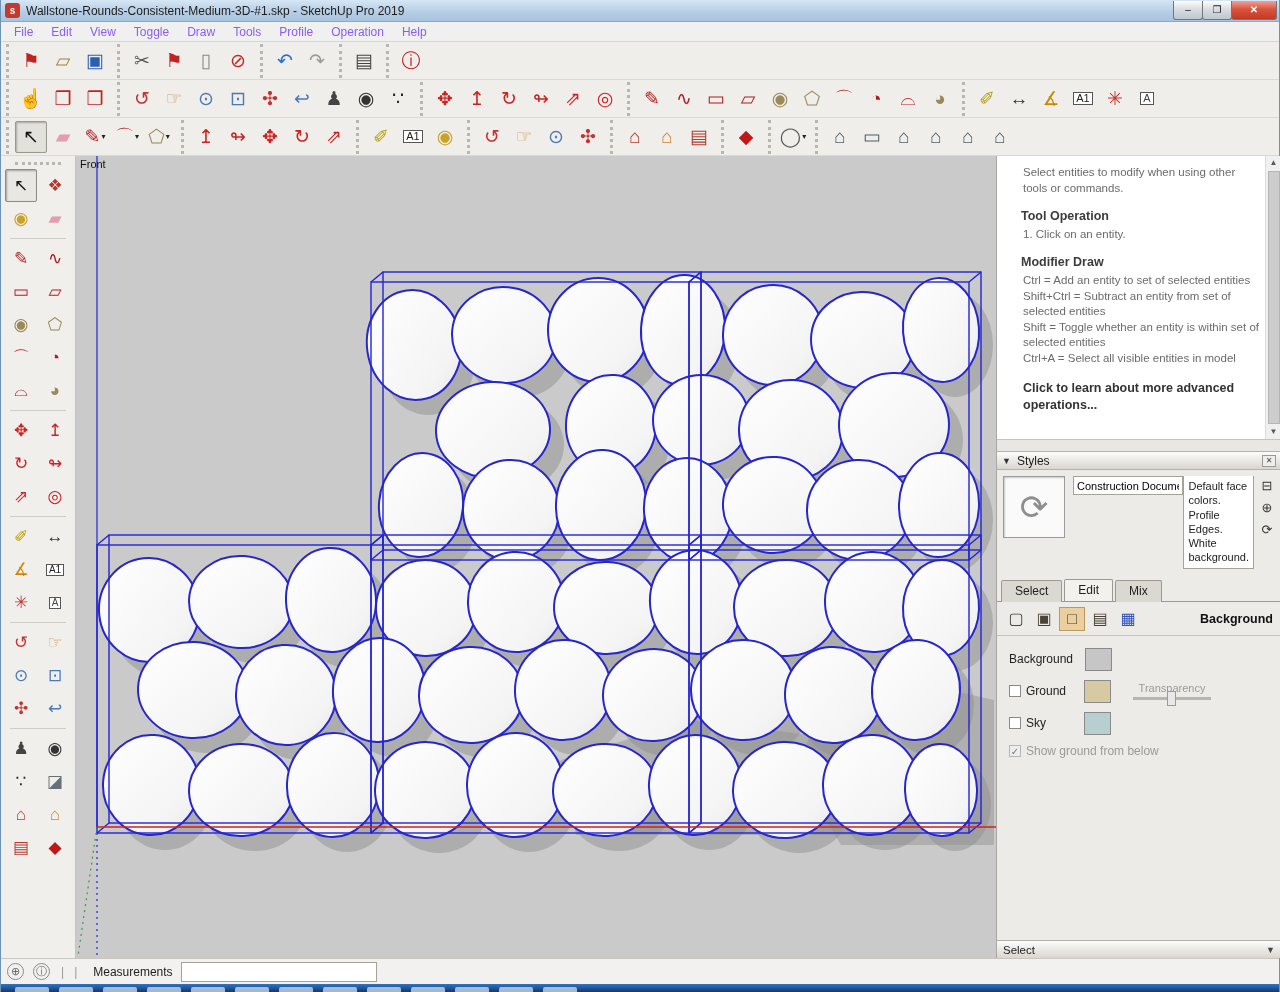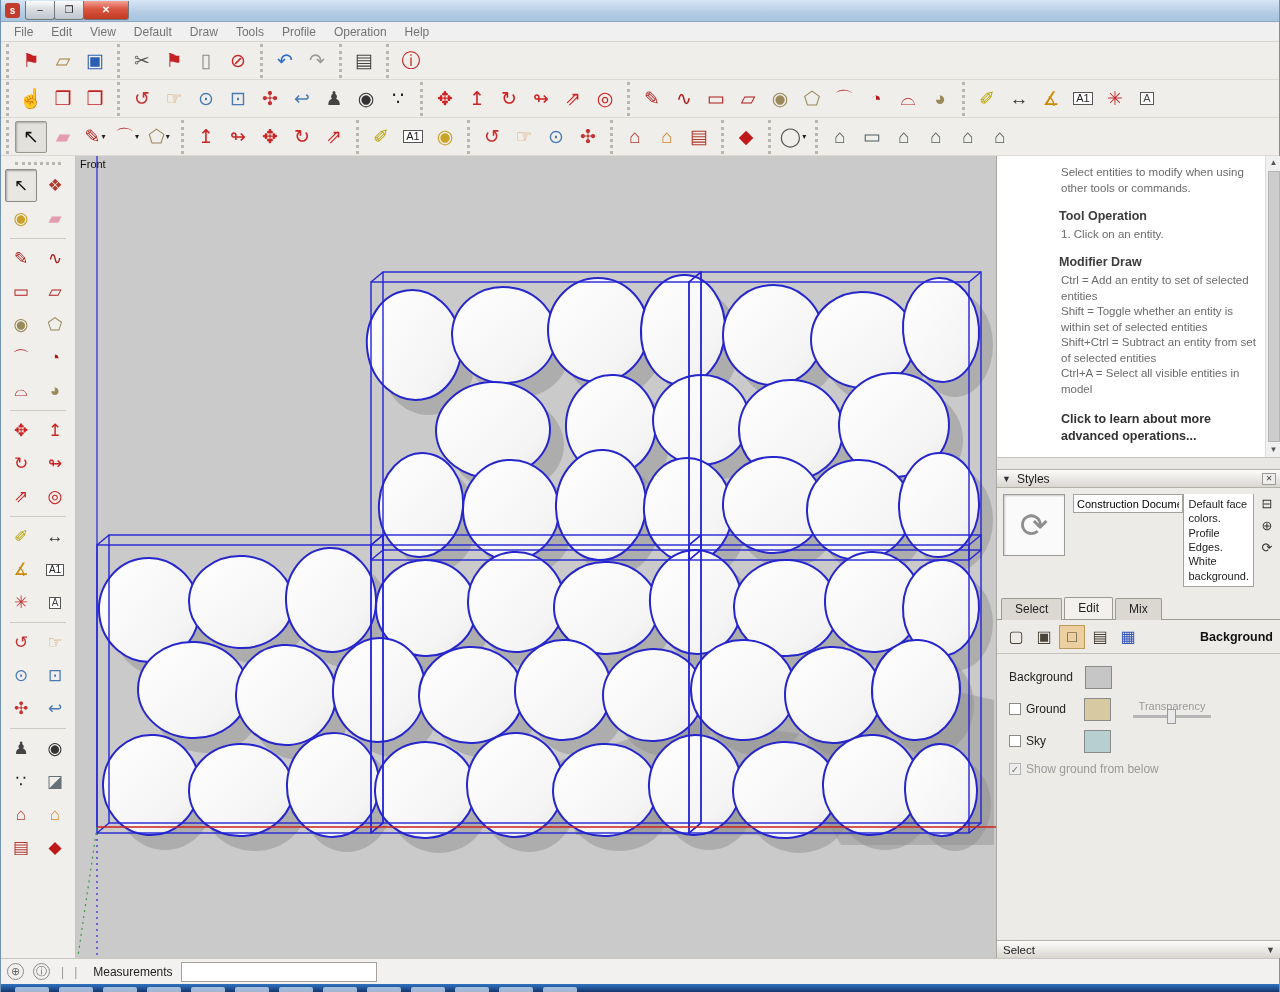--- a/index.html
+++ b/index.html
@@ -16,21 +16,21 @@
   .title-text { color:#1d1d1d; font-size:12px; flex:1; white-space:nowrap; overflow:hidden; }
   .win-controls { display:flex; height:20px; margin-right:2px; }
   .win-btn { width:30px; height:19px; border:1px solid #70767c; border-top:none; margin-left:-1px;
     background:linear-gradient(#fdfdfd,#d9dde2 45%,#bfc6cd); display:flex; align-items:center;
     justify-content:center; font-size:10px; color:#222; border-radius:0 0 3px 3px; }
   .win-btn.close { width:46px; background:linear-gradient(#f3a196,#d9543f 45%,#c23a22); color:#fff; font-weight:bold; }
 
   
   .menubar { height:20px; flex:0 0 20px; background:#f0f0f0; display:flex; align-items:center;
     border-bottom:1px solid #d8d5d0; padding-left:4px; }
-  .menu-item { padding:14px 9px; color:#737373; }
+  .menu-item { padding:14px 9px; color:#8b5cf6; }
   .menu-item:first-child { text-decoration:none; }
 
   
   .tbrow { height:38px; flex:0 0 38px; background:#f0eeea; display:flex; align-items:center;
     border-bottom:1px solid #dcd9d3; padding-left:2px; }
   .tb-group { display:flex; align-items:center; height:34px; padding:0 3px 0 6px;
     border-left:3px dotted #b9b6b0; margin-left:3px; }
   .tbtn { width:32px; height:32px; display:flex; align-items:center; justify-content:center;
     border:1px solid transparent; border-radius:2px; position:relative; }
   .tbtn.pressed { background:#e3e1dc; border:1px solid #9a978f; box-shadow:inset 1px 1px 2px rgba(0,0,0,.25); }
@@ -56,21 +56,21 @@
   .tray { width:285px; flex:0 0 285px; background:#e9e7e3; border-left:1px solid #aaa7a1;
     display:flex; flex-direction:column; min-height:0; }
   .tray-header { height:18px; flex:0 0 18px; background:linear-gradient(#f4f7fb,#d9e1ec);
     border-bottom:1px solid #b9bfc9; display:flex; align-items:center; padding:0 3px; }
   .tray-title { flex:1; font-size:11px; color:#222; padding-left:3px; }
   .pin-icon { font-size:11px; color:#333; margin-right:5px; }
   .tray-close { width:15px; height:13px; border:1px solid #b05050; background:#e9dadb; color:#8b2020;
     font-size:9px; line-height:11px; text-align:center; border-radius:2px; }
 
   .instructor { flex:0 0 284px; background:#fff; border-bottom:1px solid #c6c3bd; display:flex; }
-  .instr-text { flex:1; padding:9px 4px 12px 26px; color:#6b6b6b; font-size:11.5px; line-height:1.35; overflow:hidden;margin-left:38px; }
+  .instr-text { flex:1; padding:9px 4px 0 26px; color:#6b6b6b; font-size:11.5px; line-height:1.35; overflow:hidden; }
   .instr-text h4 { color:#3c3c3c; font-size:12.5px; margin:12px 0 2px -2px; }
   .instr-link { font-weight:bold; color:#333; font-size:12.5px; margin-top:14px; }
   .vscroll { width:16px; flex:0 0 16px; background:#f0f0f0; border-left:1px solid #dcdcdc;
     display:flex; flex-direction:column; align-items:center; }
   .vscroll .arr { font-size:8px; color:#555; height:14px; line-height:14px; }
   .vscroll .thumb { flex:1; width:12px; background:#cdcdcd; border:1px solid #b5b5b5; margin:1px 0; }
 
   .sect-header { height:19px; flex:0 0 19px; margin-top:11px; background:linear-gradient(#fcfcfb,#d9d6d0);
     border:1px solid #b4b1ab; border-left:none; border-right:none; display:flex; align-items:center; padding:0 5px; }
   .sect-header .tri { font-size:9px; margin-right:6px; color:#333; }
@@ -139,32 +139,33 @@
     align-items:flex-end; padding-left:14px; }
   .task-item { width:34px; height:5px; background:#cfe0f2; opacity:.75; margin-right:10px; border-radius:2px 2px 0 0; }
 </style>
 </head>
 <body>
 
 <div class="window">
 
   <div class="titlebar">
     <div class="app-icon">s</div>
+    <div class="title-text">Wallstone-Rounds-Consistent-Medium-3D-#1.skp - SketchUp Pro 2019</div>
     <div class="win-controls">
       <div class="win-btn">–</div>
       <div class="win-btn">❐</div>
       <div class="win-btn close">✕</div>
     </div>
   </div>
 
   <div class="menubar" id="menubar">
       <div class="menu-item">File</div>
       <div class="menu-item">Edit</div>
       <div class="menu-item">View</div>
-      <div class="menu-item">Default</div>
+      <div class="menu-item">Toggle</div>
       <div class="menu-item">Draw</div>
       <div class="menu-item">Tools</div>
       <div class="menu-item">Profile</div>
       <div class="menu-item">Operation</div>
       <div class="menu-item">Help</div>
     </div>
 
   <div class="tbrow" id="tbrow1">
       <span class="tb-group">
         <span class="tbtn">
@@ -758,22 +759,22 @@
 
     <div class="tray">
 
       <div class="instructor">
         <div class="instr-text" id="instrtext">
             <div>Select entities to modify when using other tools or commands.</div>
             <h4>Tool Operation</h4>
             <div>1. Click on an entity.</div>
             <h4>Modifier Draw</h4>
             <div>Ctrl = Add an entity to set of selected entities</div>
+            <div>Shift+Ctrl = Subtract an entity from set of selected entities</div>
             <div>Shift = Toggle whether an entity is within set of selected entities</div>
-            <div>Shift+Ctrl = Subtract an entity from set of selected entities</div>
             <div>Ctrl+A = Select all visible entities in model</div>
             <div class="instr-link">Click to learn about more advanced operations...</div>
           </div>
         <div class="vscroll">
           <span class="arr">▲</span>
           <div class="thumb"></div>
           <span class="arr">▼</span>
         </div>
       </div>
 

